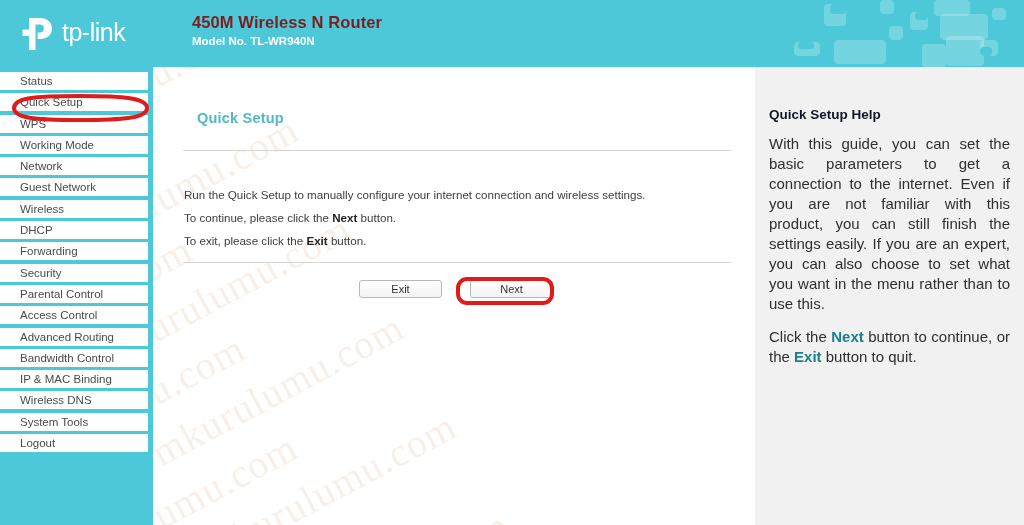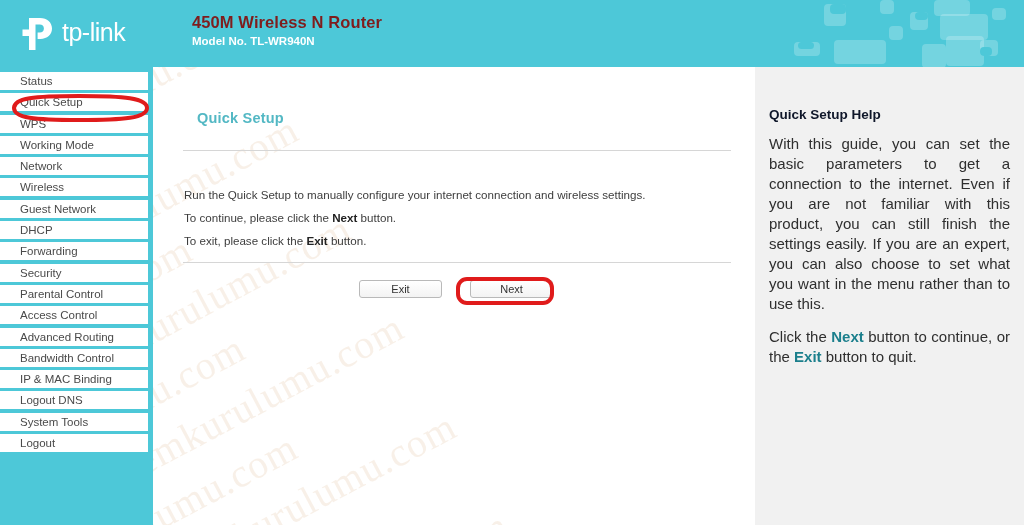--- a/index.html
+++ b/index.html
@@ -262,26 +262,26 @@
       <div class="menu-item">
           <span>WPS</span>
         </div>
       <div class="menu-item">
           <span>Working Mode</span>
         </div>
       <div class="menu-item">
           <span>Network</span>
         </div>
       <div class="menu-item">
+          <span>Guest Network</span>
+        </div>
+      <div class="menu-item">
           <span>Wireless</span>
         </div>
       <div class="menu-item">
-          <span>Guest Network</span>
-        </div>
-      <div class="menu-item">
           <span>DHCP</span>
         </div>
       <div class="menu-item">
           <span>Forwarding</span>
         </div>
       <div class="menu-item">
           <span>Security</span>
         </div>
       <div class="menu-item">
           <span>Parental Control</span>
@@ -292,21 +292,21 @@
       <div class="menu-item">
           <span>Advanced Routing</span>
         </div>
       <div class="menu-item">
           <span>Bandwidth Control</span>
         </div>
       <div class="menu-item">
           <span>IP &amp; MAC Binding</span>
         </div>
       <div class="menu-item">
-          <span>Logout DNS</span>
+          <span>Wireless DNS</span>
         </div>
       <div class="menu-item">
           <span>System Tools</span>
         </div>
       <div class="menu-item">
           <span>Logout</span>
         </div>
     </div>
   </div>
 

